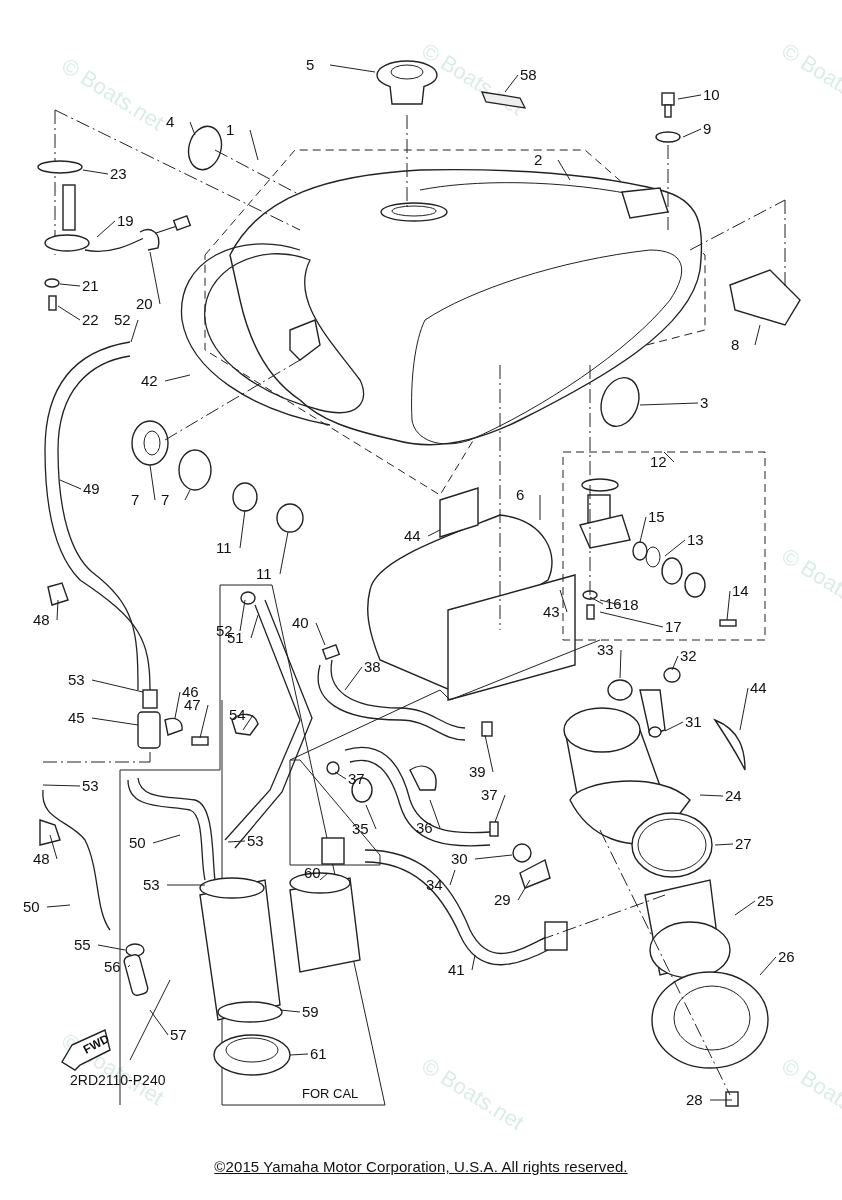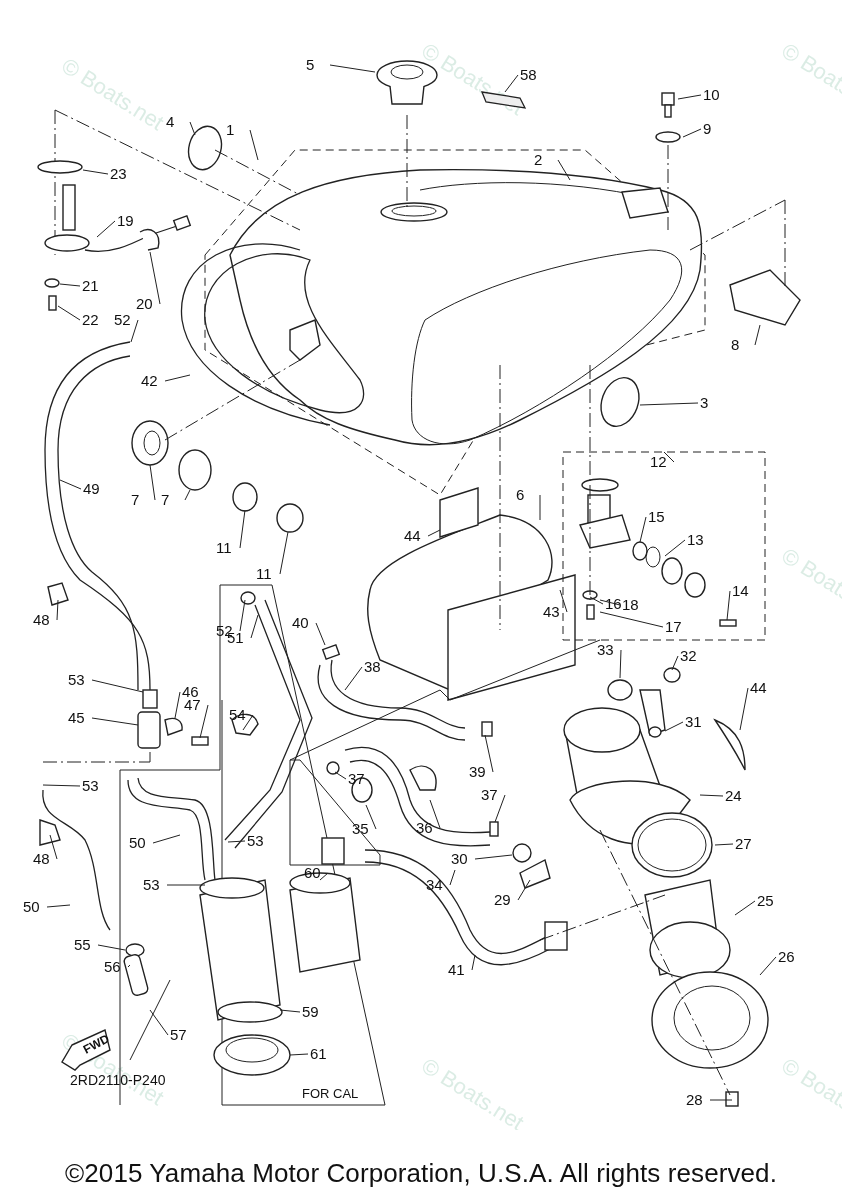--- a/index.html
+++ b/index.html
@@ -10,21 +10,21 @@
   .dash{fill:none;stroke:#222;stroke-width:1;stroke-dasharray:8 5;}
   .dashdot{fill:none;stroke:#222;stroke-width:1;stroke-dasharray:14 4 2 4;}
   .part{fill:#fff;stroke:#222;stroke-width:1.4;}
   .partg{fill:#eee;stroke:#222;stroke-width:1.3;}
   .callout{font-family:"Liberation Sans",sans-serif;font-size:15px;fill:#111;}
   .leader{stroke:#222;stroke-width:1;}
   .wm{font-family:"Liberation Sans",sans-serif;font-size:22px;fill:#cfe6dc;opacity:.75;}
   .fwd{font-family:"Liberation Sans",sans-serif;font-size:12px;font-weight:bold;fill:#111;}
   .code{font-family:"Liberation Sans",sans-serif;font-size:14px;fill:#111;}
   .forcal{font-family:"Liberation Sans",sans-serif;font-size:13px;fill:#111;}
-  #copyright{position:absolute;left:0;width:842px;top:1158px;text-align:center;font-size:26px;color:#111;letter-spacing:0.1px;}
+  #copyright{position:absolute;left:0;width:842px;top:1158px;text-align:center;font-size:15px;color:#111;letter-spacing:0.1px;text-decoration:underline;}
 </style>
 </head>
 <body>
 
 <svg id="diagram" viewBox="0 0 842 1130" xmlns="http://www.w3.org/2000/svg">
 
   <g>
     <text class="wm" transform="translate(60,70) rotate(32)">© Boats.net</text>
     <text class="wm" transform="translate(420,55) rotate(32)">© Boats.net</text>
     <text class="wm" transform="translate(780,55) rotate(32)">© Boats.net</text>

